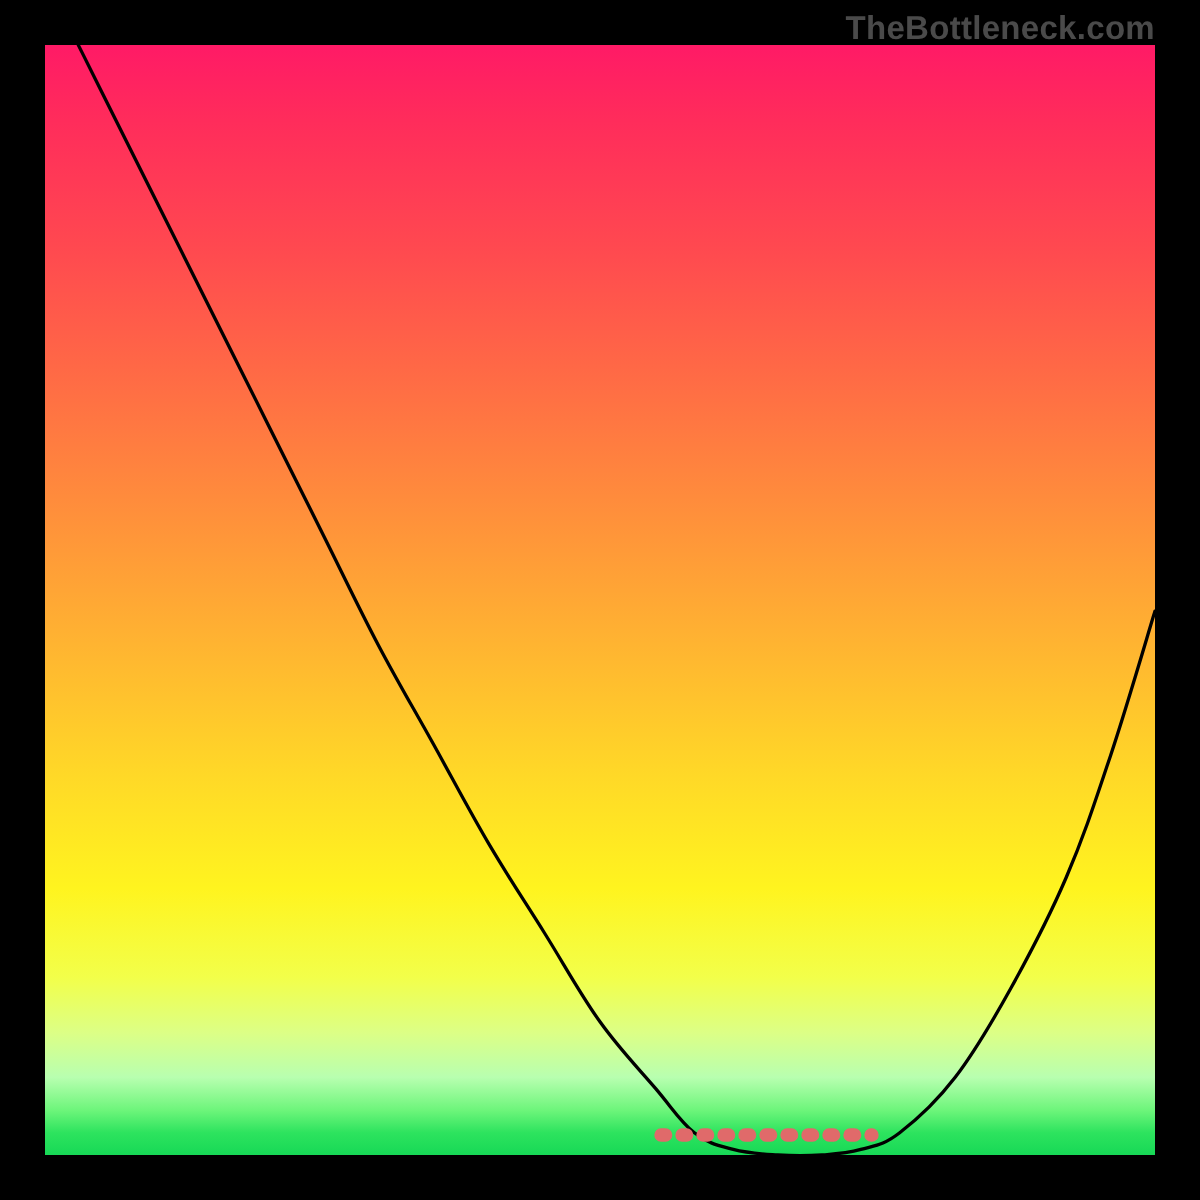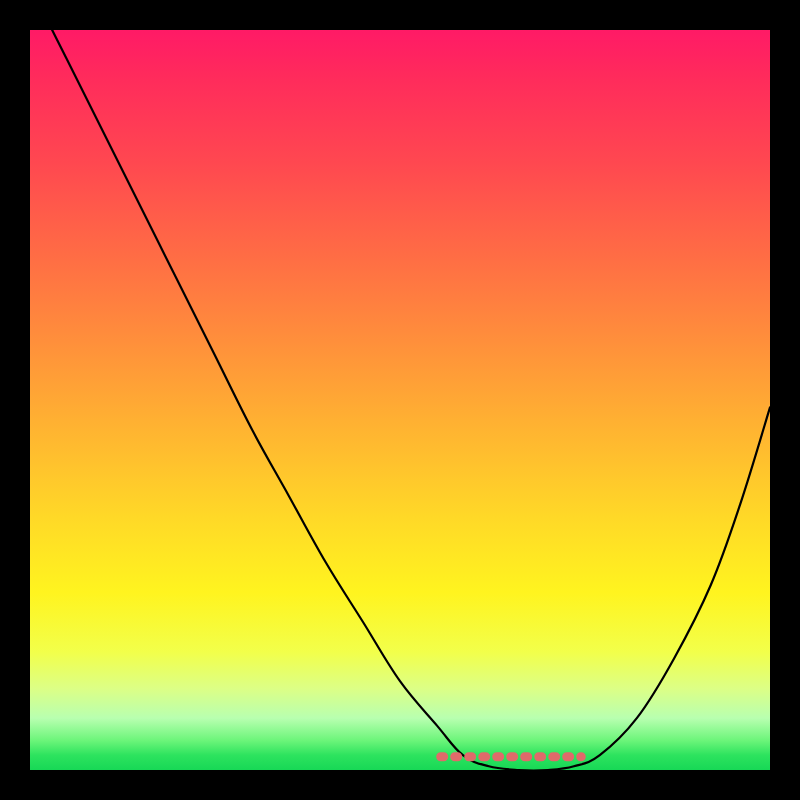--- a/index.html
+++ b/index.html
@@ -59,20 +59,21 @@
     top: 0;
     width: 740px;
     height: 740px;
     overflow: visible;
   }
 </style>
 </head>
 <body>
 
 <div class="frame">
+  <div class="watermark">TheBottleneck.com</div>
 
   <div class="plot">
     <svg class="curve" viewBox="0 0 740 740" preserveAspectRatio="none">
       <path id="main-curve" fill="none" stroke-width="2.2" stroke-linecap="round" stroke-linejoin="round" d="M 0.0 -44.4 C 6.7 -31.1, 23.7 3.0, 37.0 29.6 C 50.3 56.2, 60.7 77.0, 74.0 103.6 C 87.3 130.2, 97.7 151.0, 111.0 177.6 C 124.3 204.2, 134.7 225.0, 148.0 251.6 C 161.3 278.2, 171.7 299.0, 185.0 325.6 C 198.3 352.2, 208.7 374.3, 222.0 399.6 C 235.3 424.9, 245.7 442.2, 259.0 466.2 C 272.3 490.2, 282.7 510.2, 296.0 532.8 C 309.3 555.4, 319.7 570.7, 333.0 592.0 C 346.3 613.3, 356.7 632.6, 370.0 651.2 C 383.3 669.8, 395.7 682.3, 407.0 695.6 C 418.3 708.9, 423.6 717.9, 432.9 725.2 C 442.2 732.5, 448.8 733.6, 458.8 736.3 C 468.8 739.0, 477.7 739.3, 488.4 740.0 C 499.1 740.7, 508.0 740.7, 518.0 740.0 C 528.0 739.3, 534.6 739.0, 543.9 736.3 C 553.2 733.6, 558.5 733.9, 569.8 725.2 C 581.1 716.5, 593.5 705.5, 606.8 688.2 C 620.1 670.9, 630.5 653.0, 643.8 629.0 C 657.1 605.0, 668.8 583.0, 680.8 555.0 C 692.8 527.0, 699.7 505.6, 710.4 473.6 C 721.1 441.6, 734.7 394.7, 740.0 377.4" stroke="#000000"></path>
       <path id="bottom-dash" fill="none" stroke-width="9" stroke-linecap="round" stroke-dasharray="3 11" d="M 410.7 726.7 L 551.3 726.7" stroke="#e06a6a"></path>
     </svg>
   </div>
 </div>
 
 </body></html>

